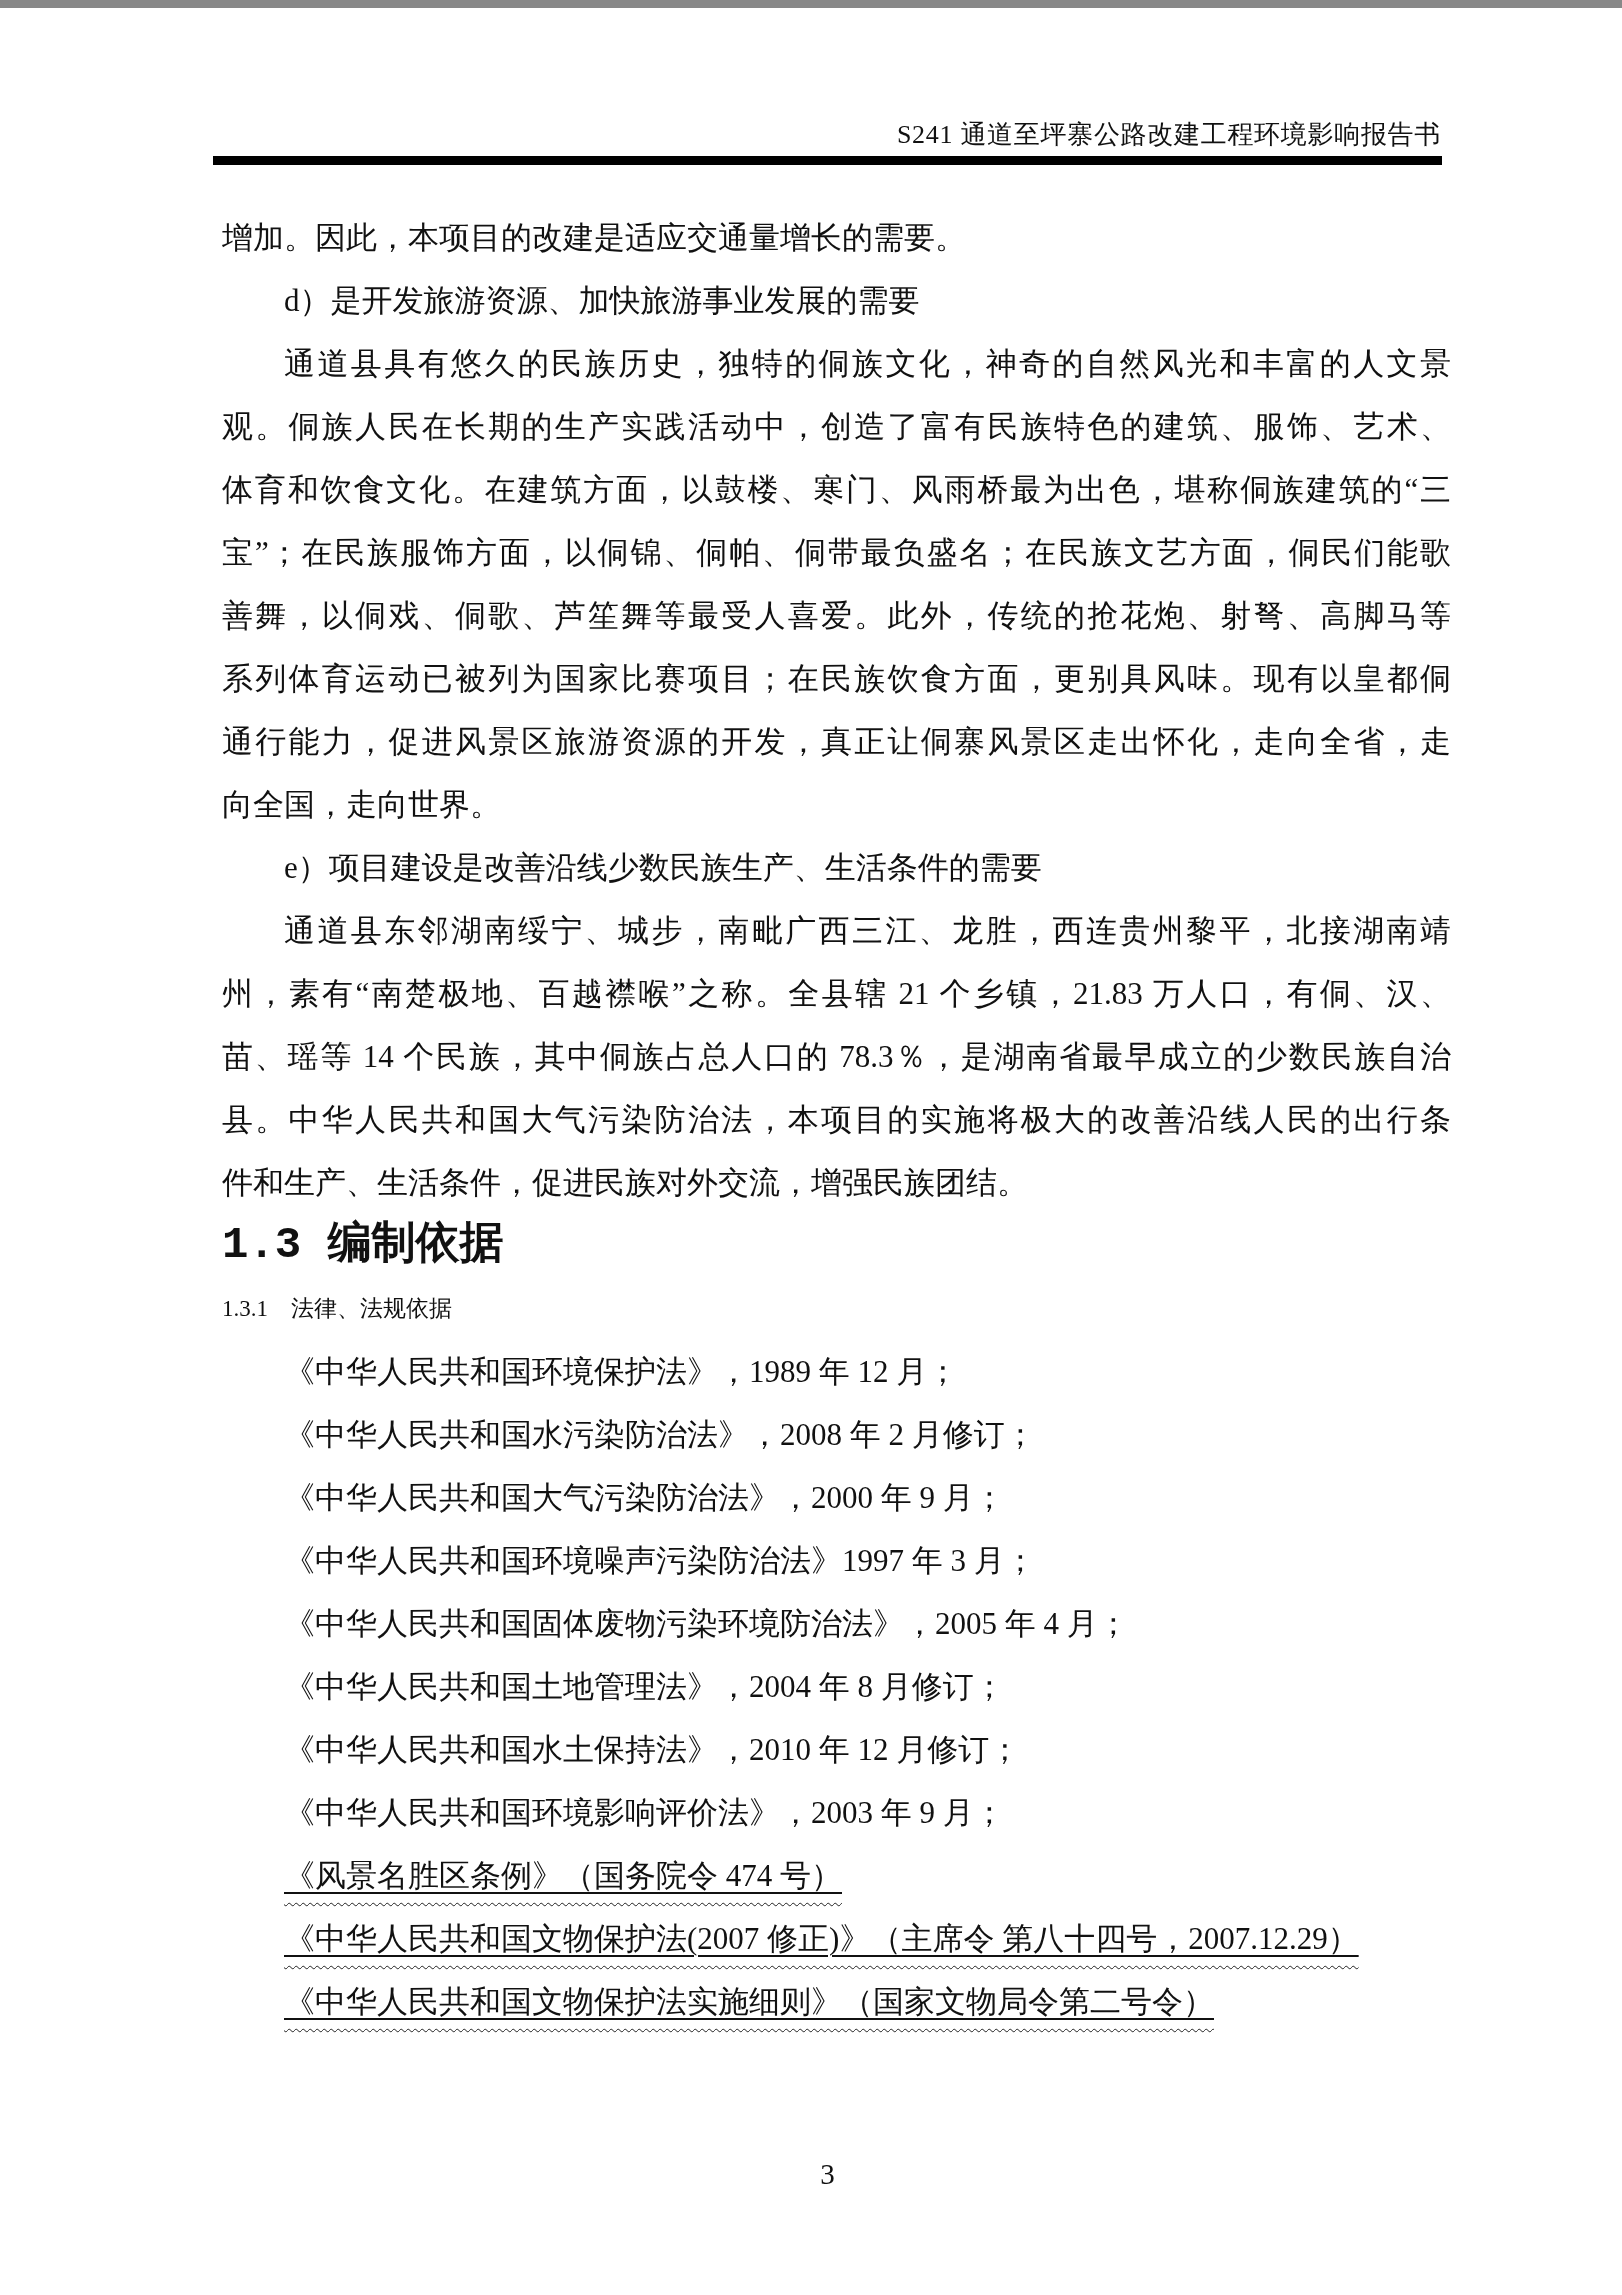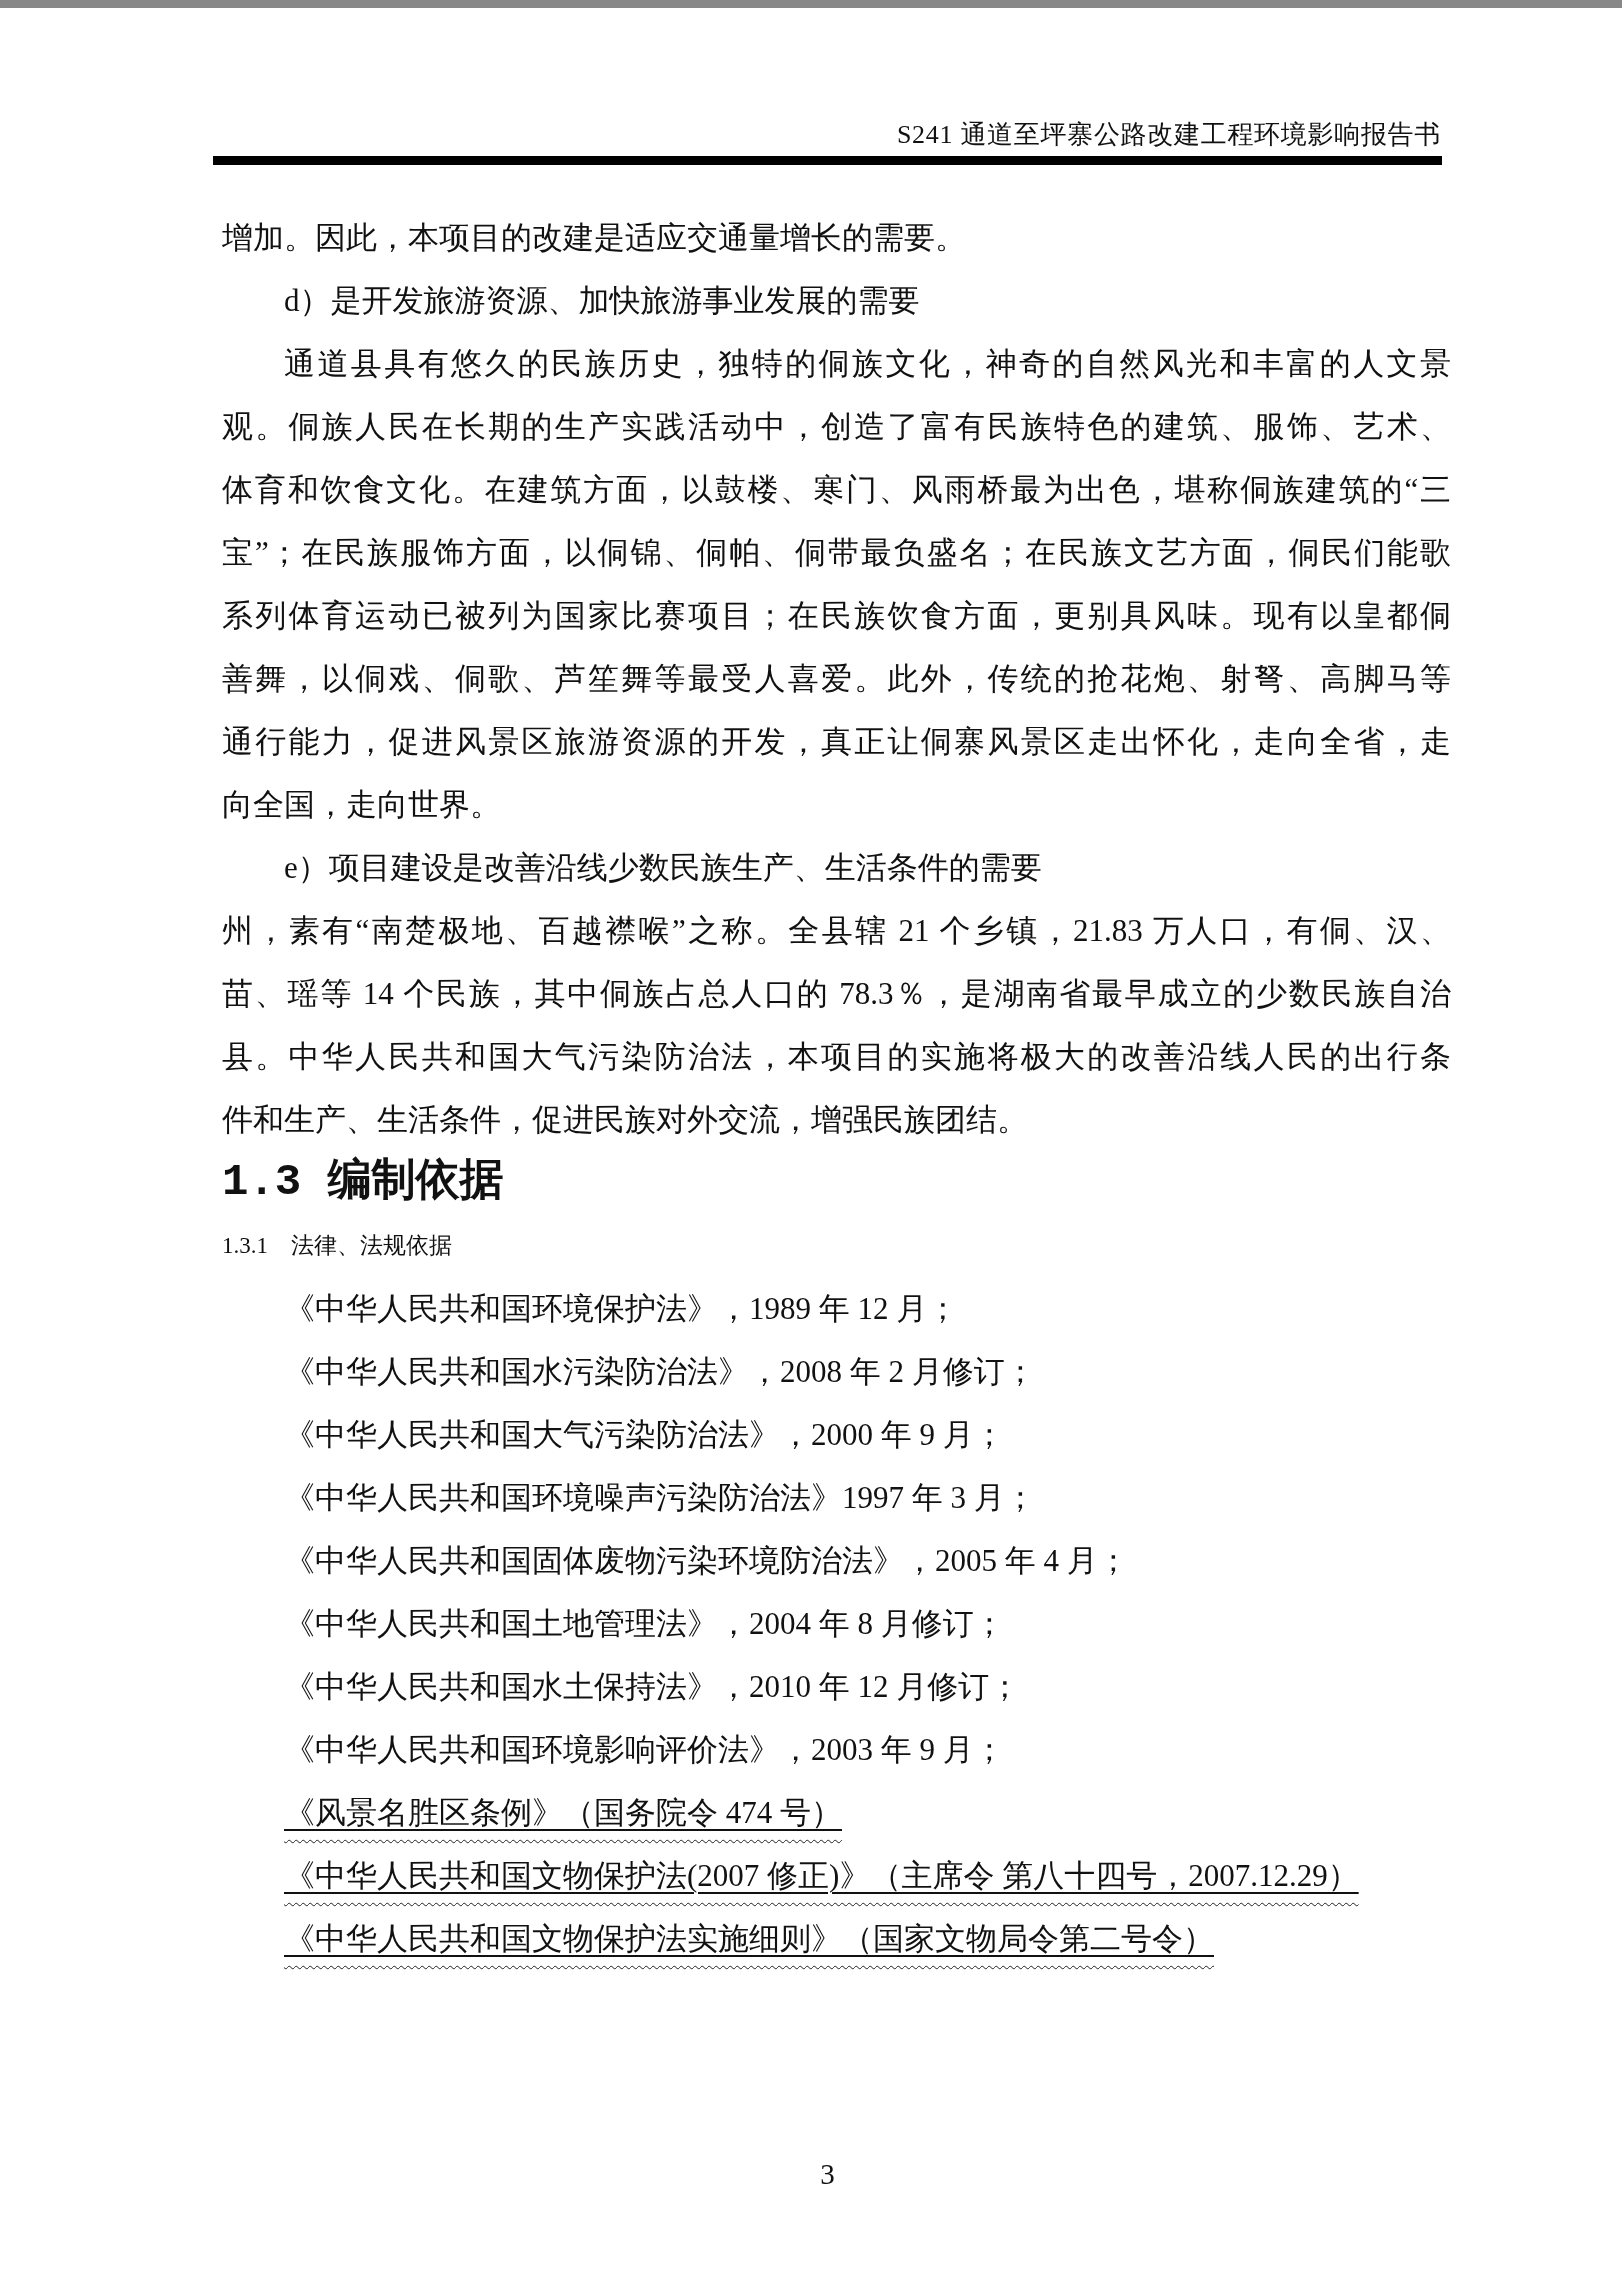--- a/index.html
+++ b/index.html
@@ -80,25 +80,26 @@
   <div class="header-title">S241 通道至坪寨公路改建工程环境影响报告书</div>
   <div class="header-rule"></div>
 
   <main class="content">
       <div class="line">增加。因此，本项目的改建是适应交通量增长的需要。</div>
       <div class="line indent">d）是开发旅游资源、加快旅游事业发展的需要</div>
       <div class="line indent fill">通道县具有悠久的民族历史，独特的侗族文化，神奇的自然风光和丰富的人文景</div>
       <div class="line fill">观。侗族人民在长期的生产实践活动中，创造了富有民族特色的建筑、服饰、艺术、</div>
       <div class="line fill">体育和饮食文化。在建筑方面，以鼓楼、寒门、风雨桥最为出色，堪称侗族建筑的“三</div>
       <div class="line fill">宝”；在民族服饰方面，以侗锦、侗帕、侗带最负盛名；在民族文艺方面，侗民们能歌</div>
+      <div class="line fill">善舞，以侗戏、侗歌、芦笙舞等最受人喜爱。此外，传统的抢花炮、射弩、高脚马等</div>
       <div class="line fill">系列体育运动已被列为国家比赛项目；在民族饮食方面，更别具风味。现有以皇都侗</div>
-      <div class="line fill">善舞，以侗戏、侗歌、芦笙舞等最受人喜爱。此外，传统的抢花炮、射弩、高脚马等</div>
       <div class="line fill">通行能力，促进风景区旅游资源的开发，真正让侗寨风景区走出怀化，走向全省，走</div>
       <div class="line">向全国，走向世界。</div>
       <div class="line indent">e）项目建设是改善沿线少数民族生产、生活条件的需要</div>
+      <div class="line indent fill">通道县东邻湖南绥宁、城步，南毗广西三江、龙胜，西连贵州黎平，北接湖南靖</div>
       <div class="line fill">州，素有“南楚极地、百越襟喉”之称。全县辖 21 个乡镇，21.83 万人口，有侗、汉、</div>
       <div class="line fill">苗、瑶等 14 个民族，其中侗族占总人口的 78.3％，是湖南省最早成立的少数民族自治</div>
       <div class="line fill">县。中华人民共和国大气污染防治法，本项目的实施将极大的改善沿线人民的出行条</div>
       <div class="line">件和生产、生活条件，促进民族对外交流，增强民族团结。</div>
       <div class="line h2">1.3 编制依据</div>
       <div class="line h3">1.3.1　法律、法规依据</div>
       <div class="line indent">《中华人民共和国环境保护法》，1989 年 12 月；</div>
       <div class="line indent">《中华人民共和国水污染防治法》，2008 年 2 月修订；</div>
       <div class="line indent">《中华人民共和国大气污染防治法》，2000 年 9 月；</div>
       <div class="line indent">《中华人民共和国环境噪声污染防治法》1997 年 3 月；</div>

